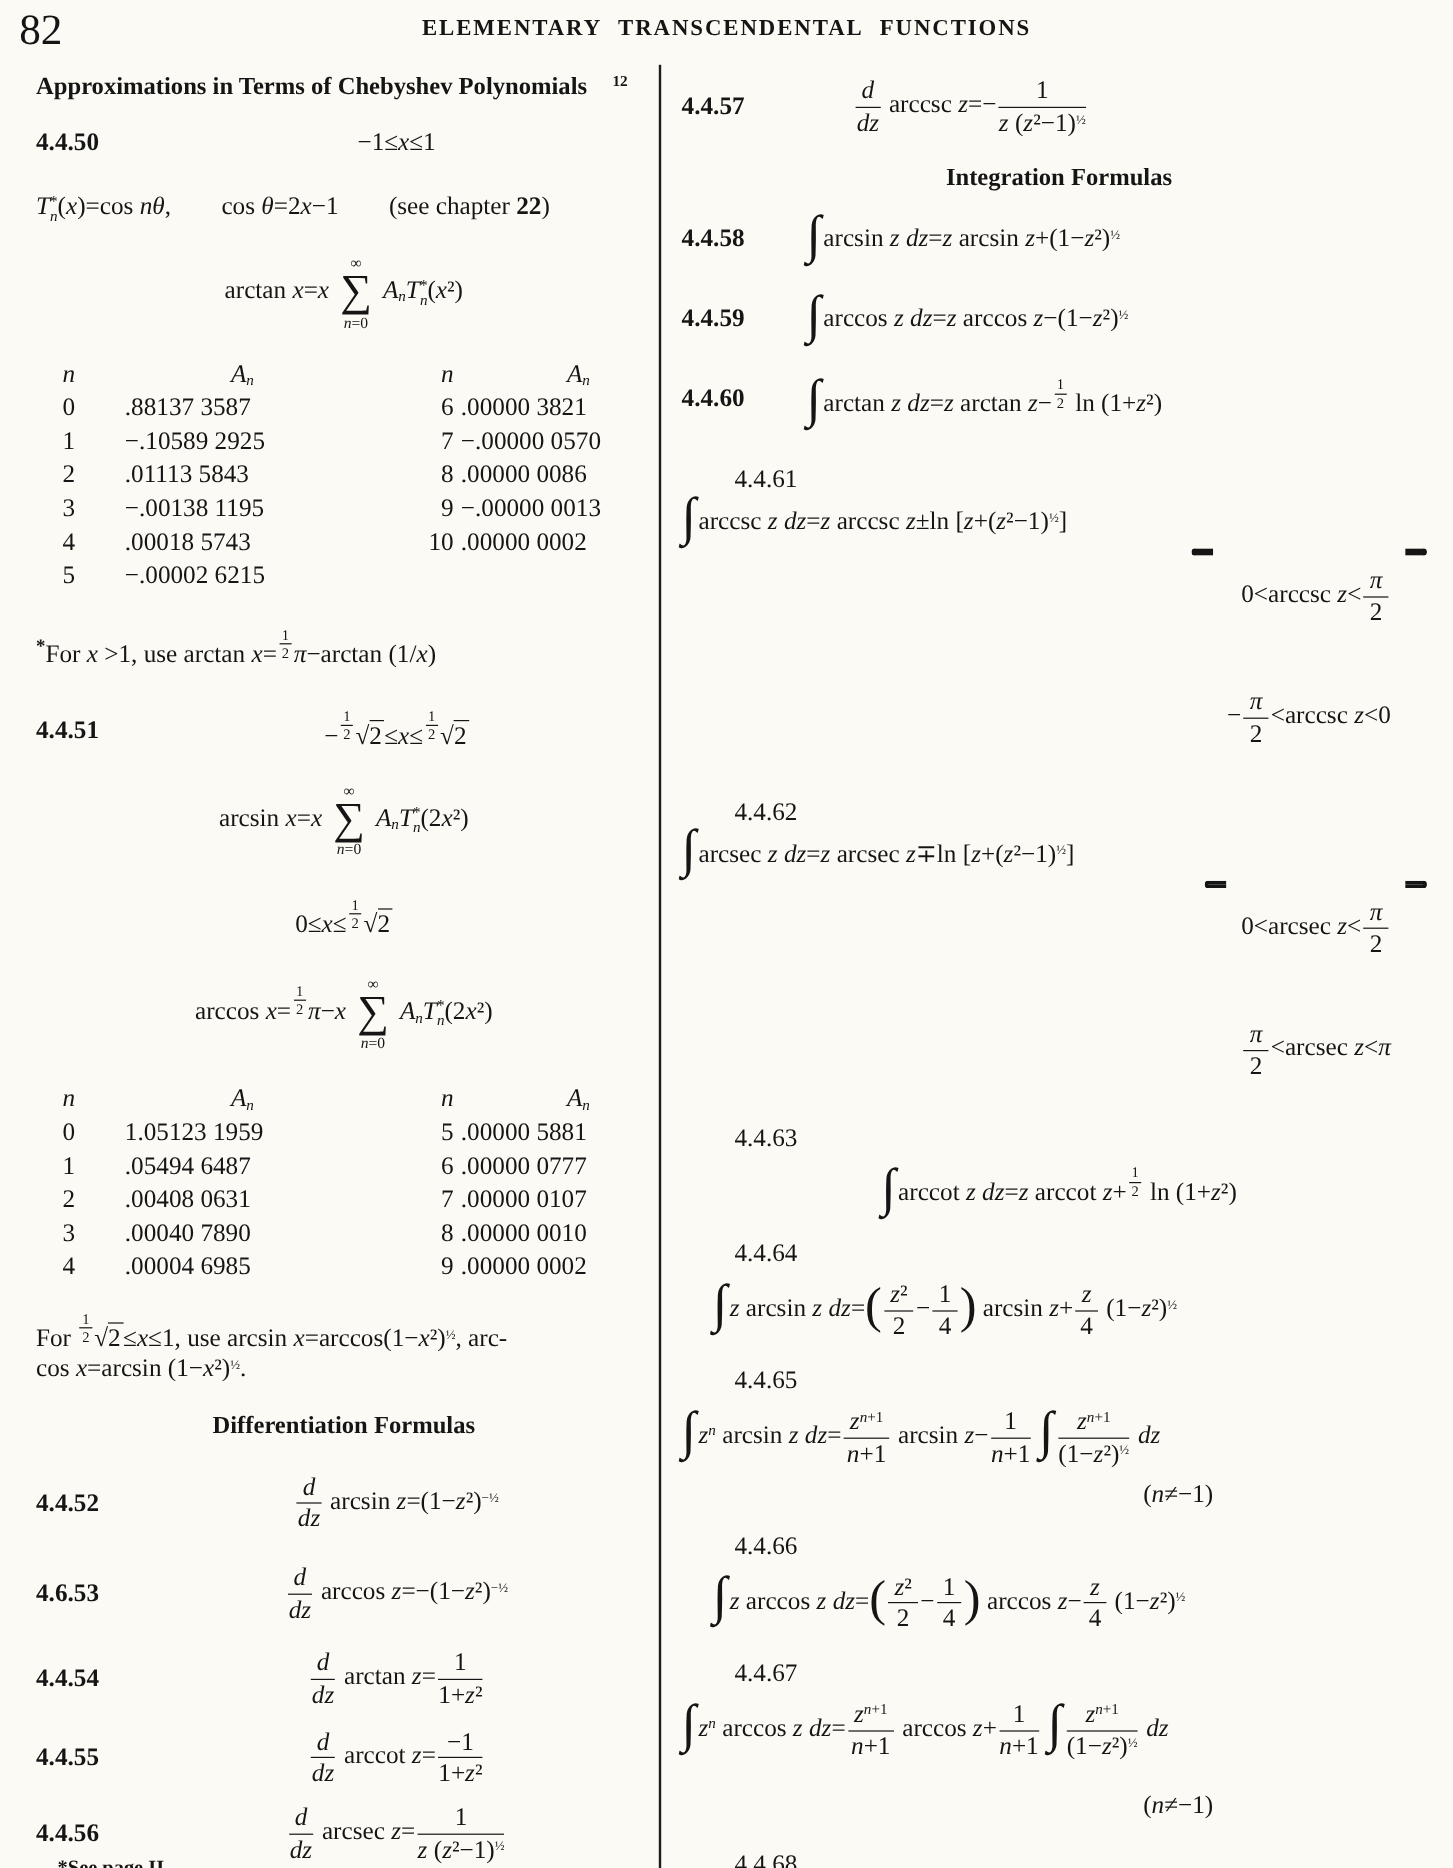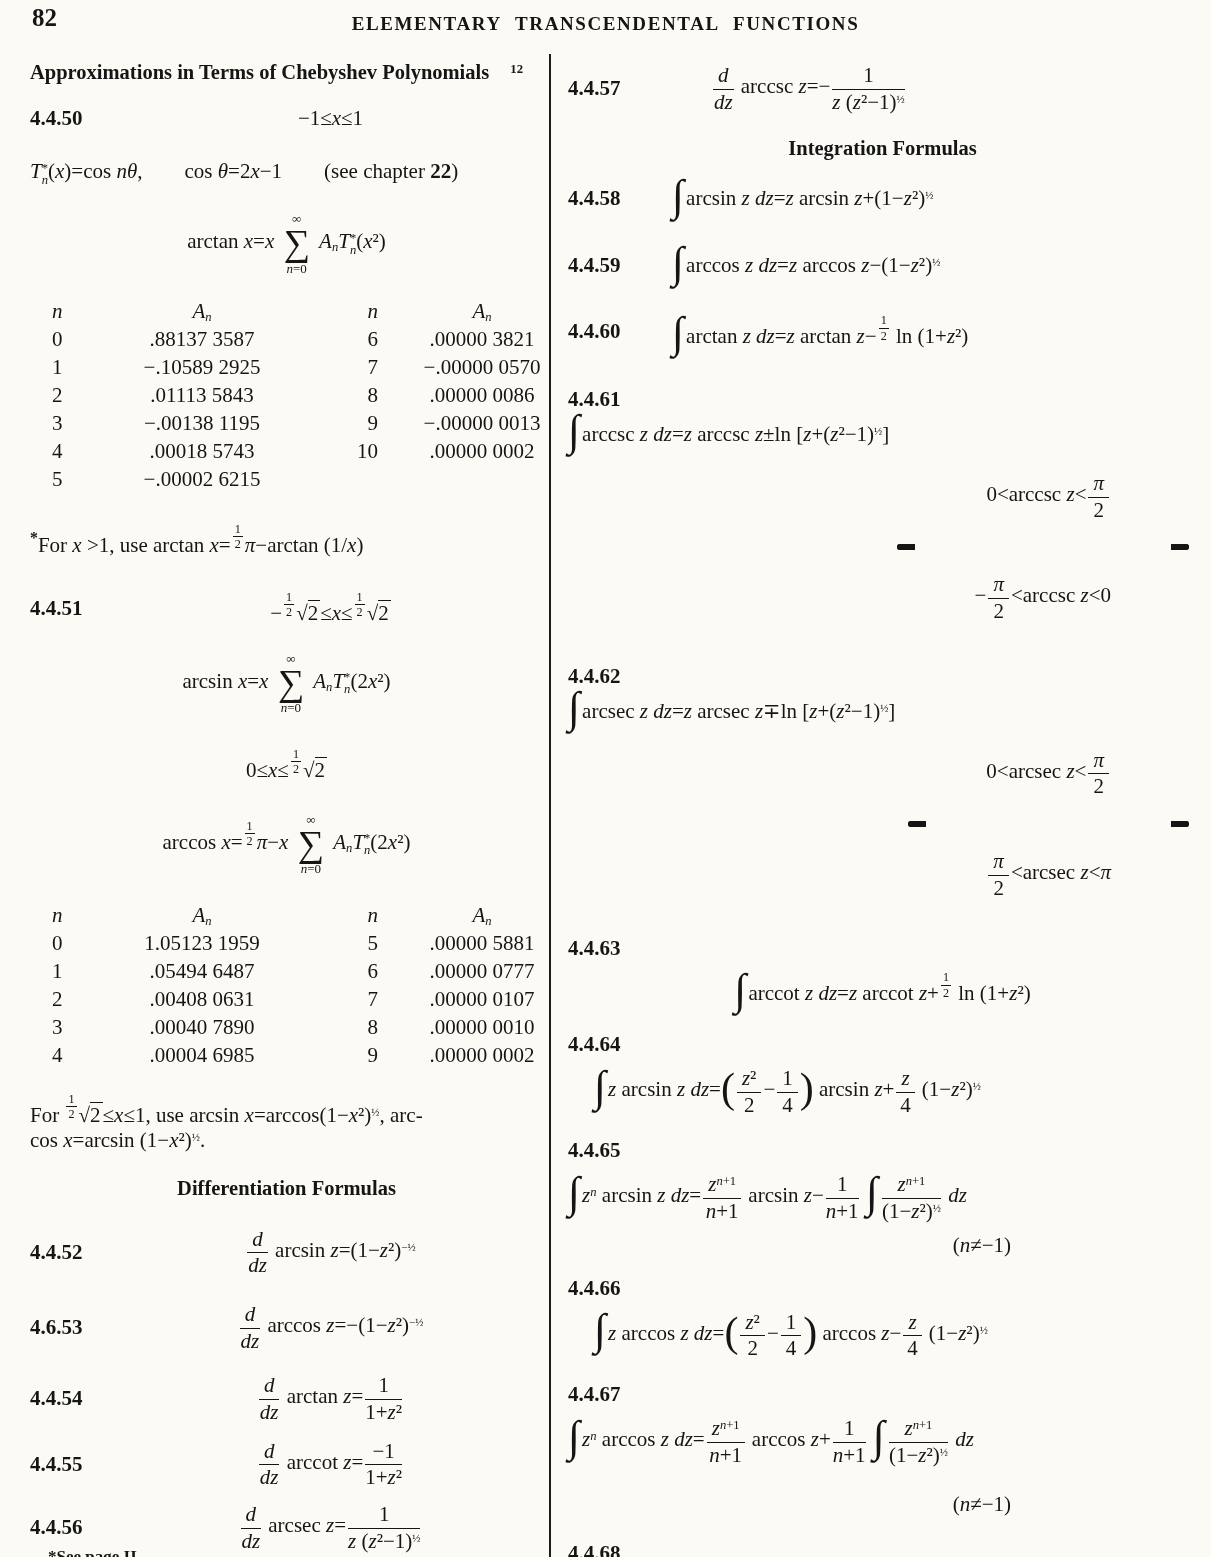--- a/index.html
+++ b/index.html
@@ -1,32 +1,32 @@
 <!DOCTYPE html>
 <html><head>
 <meta charset="utf-8">
 <style>
   html,body{margin:0;padding:0;background:#777;}
   .page{position:relative;width:1211px;height:1557px;margin:0 auto;background:#fbfaf5;color:#151515;
         font-family:"Liberation Serif","DejaVu Serif",serif;font-size:21px;overflow:hidden;}
   
   .hdr{position:relative;height:54px;}
-  .pageno{position:absolute;left:32px;top:4px;font-size:25px;font-weight:bold;}
+  .pageno{position:absolute;left:16px;top:4px;font-size:36px;font-weight:normal;}
   .runhead{position:absolute;left:0;right:0;top:13px;text-align:center;font-size:19px;font-weight:bold;
            letter-spacing:1.6px;word-spacing:8px;}
   
   .cols{display:flex;align-items:stretch;height:1503px;}
   .colL{width:549px;flex:none;padding:0 6px 0 30px;box-sizing:border-box;}
   .colR{flex:1;border-left:2px solid #1c1c1c;padding:0 14px 0 17px;box-sizing:border-box;}
   
   .secTitle{font-weight:bold;font-size:20.5px;margin-top:7px;}
   .secTitle sup{font-size:0.62em;vertical-align:0.5em;margin-left:16px;}
   .eqrow{display:flex;align-items:center;}
   .eqlab{font-weight:bold;flex:none;min-width:88px;}
-  .eqlabline{font-weight:bold;}
+  .eqlabline{font-weight:normal;margin-left:44px;}
   .eqbody{flex:1;text-align:center;}
   .eqbody.tl{text-align:left;margin-left:16px;}
   .eqbody.ml55{text-align:left;margin-left:55px;}
   .disp{text-align:center;}
   .disp.tleft{text-align:left;}
   .chead{text-align:center;font-weight:bold;font-size:20.5px;}
   
   .fr{display:inline-block;vertical-align:middle;text-align:center;line-height:1.08;margin:0 2px;}
   .fr .n{display:block;border-bottom:1.8px solid #151515;padding:0 5px 2px;}
   .fr .d{display:block;padding-top:1px;}
@@ -45,25 +45,25 @@
   .sqrt .rad{border-top:1.8px solid #151515;padding:0 2px 0 0;}
   sup{font-size:0.6em;vertical-align:0.5em;line-height:0;}
   sub{font-size:0.6em;vertical-align:-0.25em;line-height:0;}
   sup.ex{font-size:0.52em;vertical-align:0.55em;}
   sup.st{font-size:0.75em;vertical-align:0.55em;font-weight:bold;}
   
   .ctable{display:flex;gap:40px;padding-left:22px;}
   .thead,.trow{display:flex;align-items:baseline;height:28px;}
   .tn{width:52px;text-align:left;}
   .sub2 .tn{width:44px;text-align:right;padding-right:6px;box-sizing:border-box;}
-  .tv{width:196px;text-align:center;}
+  .tv{width:196px;text-align:left;}
   .thead .tv{text-align:center;}
   
   .condwrap{display:flex;justify-content:flex-end;padding-right:8px;}
-  .brk{display:flex;align-items:center;gap:48px;}
+  .brk{display:flex;align-items:flex-start;}
   .br{width:15px;flex:none;}
   .brl{border-left:3px solid #151515;border-top:3px solid #151515;border-bottom:3px solid #151515;border-radius:16px 0 0 16px;}
   .brr{border-right:3px solid #151515;border-top:3px solid #151515;border-bottom:3px solid #151515;border-radius:0 16px 16px 0;}
   .condcol{display:flex;flex-direction:column;gap:52px;padding:15px 12px;}
   .condcol.right{align-items:flex-end;}
   .condcol.left{align-items:flex-start;}
   .condrow{white-space:nowrap;}
   .condline{text-align:right;padding-right:186px;}
   .seepage{position:absolute;left:48px;top:1547px;font-size:17px;font-weight:bold;}
   

